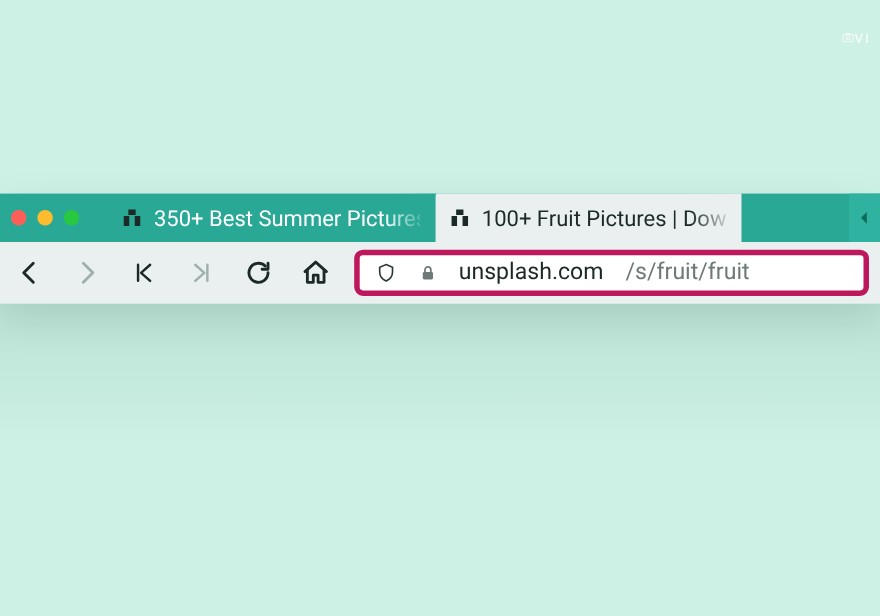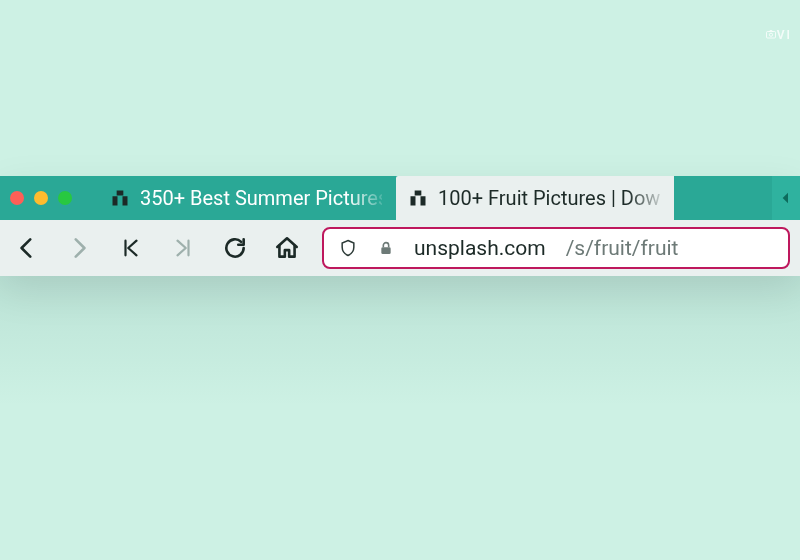--- a/index.html
+++ b/index.html
@@ -112,21 +112,21 @@
     display: flex; align-items: center; justify-content: center;
     color: #1c2a27;
   }
   .icon-btn svg { width: 26px; height: 26px; stroke: currentColor; fill: none; stroke-width: 2.4; stroke-linecap: round; stroke-linejoin: round; }
   .icon-btn.disabled { color: #9eb0ac; }
   .icon-btn.small svg { width: 22px; height: 22px; }
   .addr {
     flex: 1;
     height: 42px;
     background: #ffffff;
-    border: 2px solid #be185d;
+    border: 5px solid #be185d;
     border-radius: 8px;
     display: flex;
     align-items: center;
     gap: 20px;
     padding: 0 14px;
     font-size: 21px;
     color: #1c2a27;
     overflow: hidden;
     white-space: nowrap;
   }

